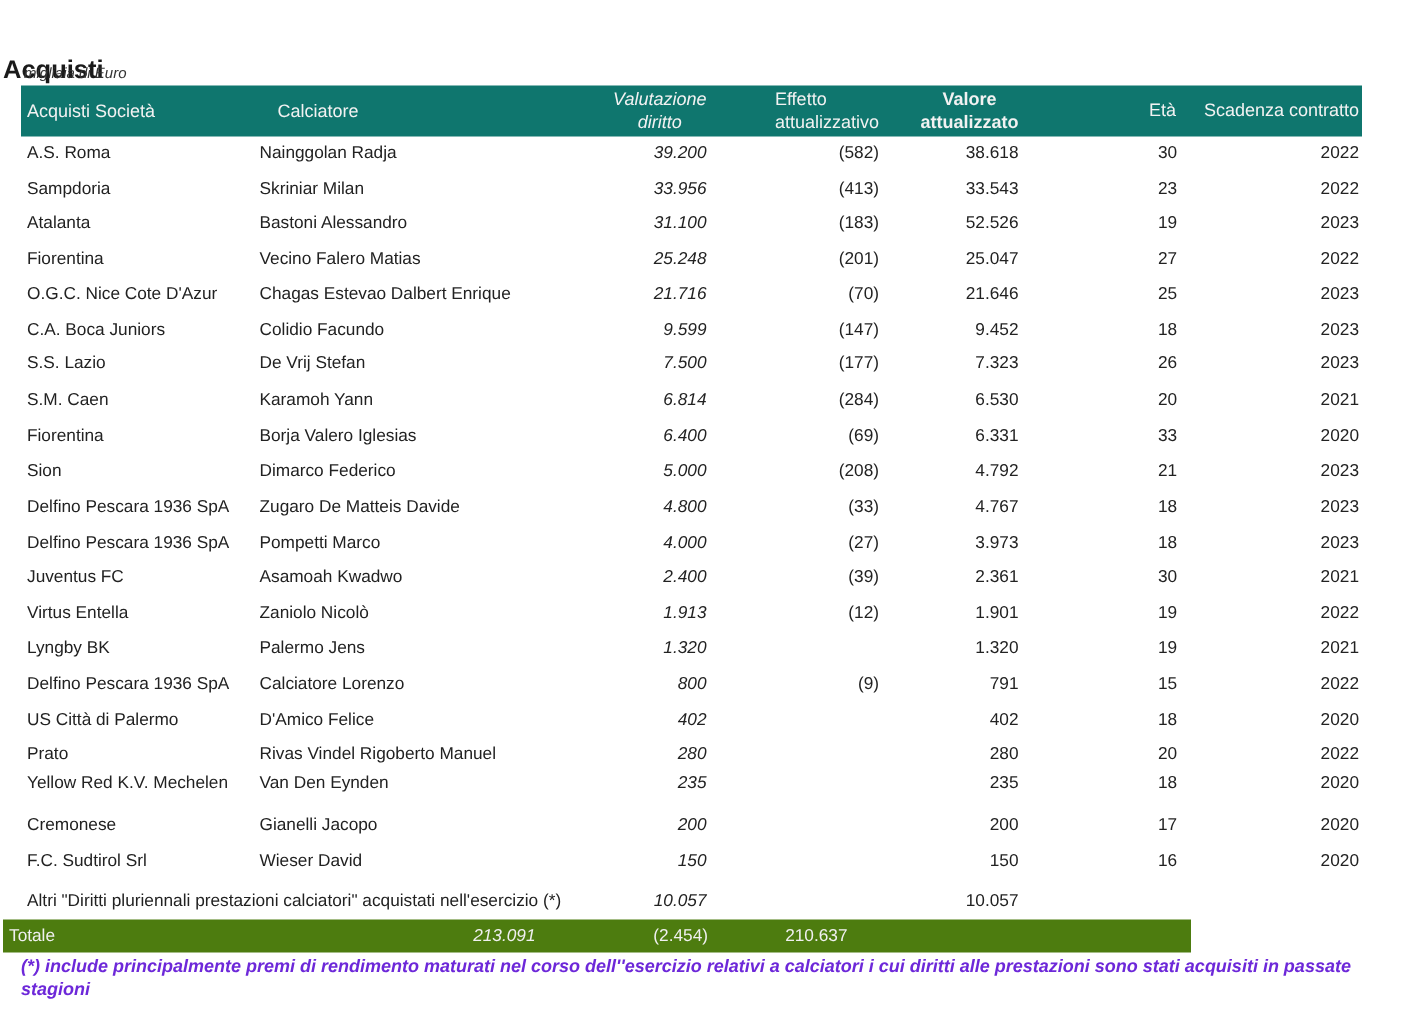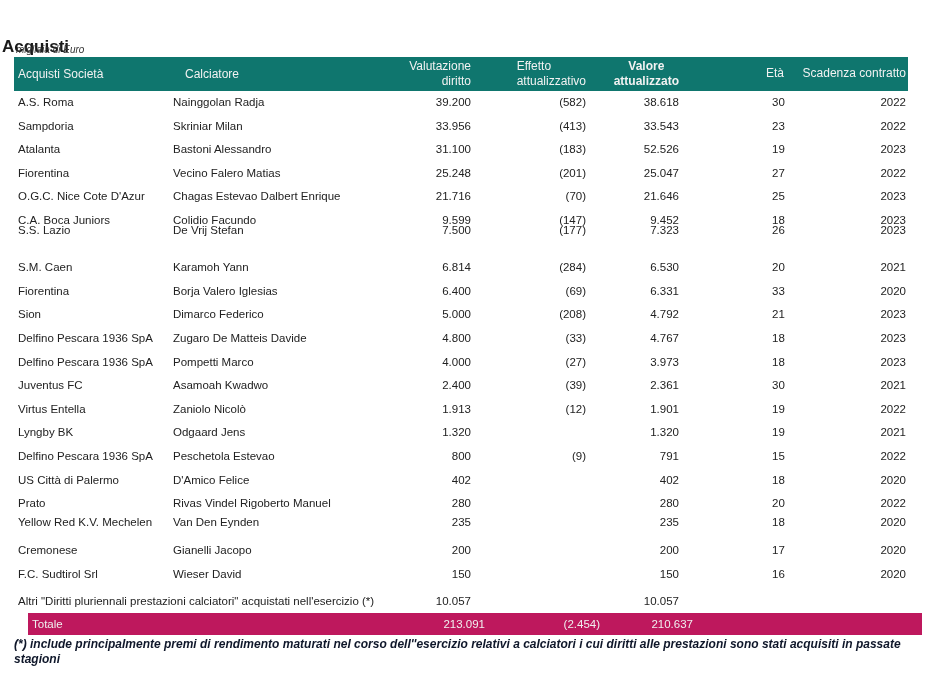--- a/index.html
+++ b/index.html
@@ -20,34 +20,34 @@
     background: #0f766e; color: #f2f2f2; font-size: 12px;
   }
   .header .cell { position: absolute; line-height: 15px; }
   .row {
     position: absolute; left: 14px; width: 894px; height: 23px;
     font-size: 11.5px; color: #222;
   }
   .row .cell { position: absolute; top: 4px; white-space: nowrap; }
   .c-soc { left: 4px; }
   .c-cal { left: 159px; }
-  .c-val { right: 437px; text-align: right; }
+  .c-val { right: 437px; text-align: center; font-style: italic; }
   .c-eff { right: 322px; }
   .c-att { right: 229px; text-align: right; }
   .c-eta { left: 760px; }
   .c-sca { right: 2px; text-align: right; }
   .row .c-eta { left: 758px; text-align: center; }
   .total {
-    position: absolute; left: 28px; top: 613px; width: 894px; height: 22px;
-    background: #be185d; color: #f0f0f0; font-size: 11.5px;
+    position: absolute; left: 2px; top: 613px; width: 792px; height: 22px;
+    background: #4d7c0f; color: #f0f0f0; font-size: 11.5px;
   }
   .total .cell { position: absolute; top: 5px; }
   .note {
     position: absolute; left: 14px; top: 637px; width: 930px;
-    font-size: 12px; font-weight: bold; font-style: italic; color: #0f172a;
+    font-size: 12px; font-weight: bold; font-style: italic; color: #6d28d9;
     line-height: 15px;
   }
   .others { position: absolute; left: 14px; top: 591px; width: 894px; height: 22px; font-size: 11.5px; color: #222; }
   .others .cell { position: absolute; top: 4px; white-space: nowrap; }
 </style>
 </head>
 <body>
 
 <div class="title">Acquisti</div>
 <div class="unit">migliaia di Euro</div>
@@ -119,21 +119,21 @@
     </div>
     <div class="row" style="top: 210px;">
       <div class="cell c-soc">C.A. Boca Juniors</div>
       <div class="cell c-cal">Colidio Facundo</div>
       <div class="cell c-val">9.599</div>
       <div class="cell c-eff">(147)</div>
       <div class="cell c-att">9.452</div>
       <div class="cell c-eta">18</div>
       <div class="cell c-sca">2023</div>
     </div>
-    <div class="row" style="top: 220px;">
+    <div class="row" style="top: 232px;">
       <div class="cell c-soc">S.S. Lazio</div>
       <div class="cell c-cal">De Vrij Stefan</div>
       <div class="cell c-val">7.500</div>
       <div class="cell c-eff">(177)</div>
       <div class="cell c-att">7.323</div>
       <div class="cell c-eta">26</div>
       <div class="cell c-sca">2023</div>
     </div>
     <div class="row" style="top: 257.2px;">
       <div class="cell c-soc">S.M. Caen</div>
@@ -193,30 +193,30 @@
       <div class="cell c-soc">Virtus Entella</div>
       <div class="cell c-cal">Zaniolo Nicolò</div>
       <div class="cell c-val">1.913</div>
       <div class="cell c-eff">(12)</div>
       <div class="cell c-att">1.901</div>
       <div class="cell c-eta">19</div>
       <div class="cell c-sca">2022</div>
     </div>
     <div class="row" style="top: 422.4px;">
       <div class="cell c-soc">Lyngby BK</div>
-      <div class="cell c-cal">Odgaard Jens</div>
+      <div class="cell c-cal">Palermo Jens</div>
       <div class="cell c-val">1.320</div>
       <div class="cell c-eff"></div>
       <div class="cell c-att">1.320</div>
       <div class="cell c-eta">19</div>
       <div class="cell c-sca">2021</div>
     </div>
     <div class="row" style="top: 446px;">
       <div class="cell c-soc">Delfino Pescara 1936 SpA</div>
-      <div class="cell c-cal">Peschetola Estevao</div>
+      <div class="cell c-cal">Calciatore Lorenzo</div>
       <div class="cell c-val">800</div>
       <div class="cell c-eff">(9)</div>
       <div class="cell c-att">791</div>
       <div class="cell c-eta">15</div>
       <div class="cell c-sca">2022</div>
     </div>
     <div class="row" style="top: 469.6px;">
       <div class="cell c-soc">US Città di Palermo</div>
       <div class="cell c-cal">D'Amico Felice</div>
       <div class="cell c-val">402</div>

